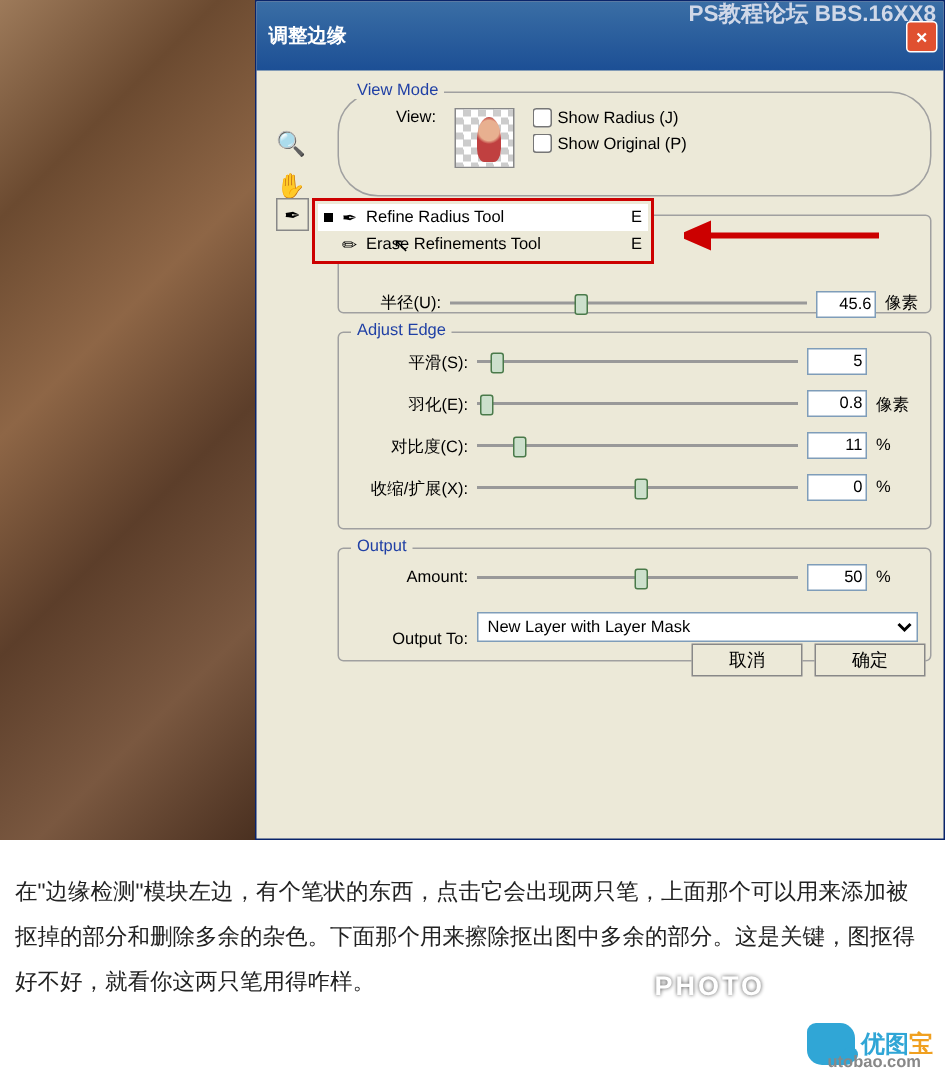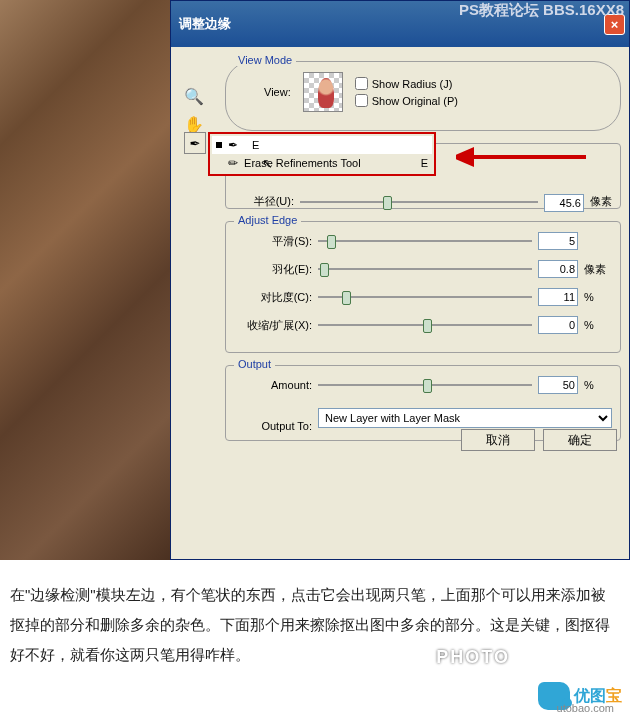--- a/index.html
+++ b/index.html
@@ -8,21 +8,21 @@
 .dialog { position: absolute; left: 170px; top: 0; width: 460px; height: 560px; background: #ece9d8; border: 1px solid #0a246a; z-index: 1; }
 .titlebar { height: 46px; background: linear-gradient(#3a6ea5, #1c4f95); display: flex; align-items: center; padding: 0 4px; color: #fff; font-size: 13px; font-weight: bold; }
 .titlebar-text { flex: 1; padding-left: 4px; }
 .close-btn { width: 21px; height: 21px; background: #e05030; border: 1px solid #fff; border-radius: 3px; color: #fff; display: flex; align-items: center; justify-content: center; font-size: 13px; font-weight: bold; cursor: pointer; }
 .watermark-top { position: absolute; right: 5px; top: 3px; font-size: 15px; color: #d0d8e8; line-height: 11px; }
 .body { padding: 8px 8px 8px 12px; position: relative; }
 .tools-col { position: absolute; left: 12px; top: 38px; width: 30px; }
 .tool-icon { width: 22px; height: 22px; margin-bottom: 6px; display: flex; align-items: center; justify-content: center; font-size: 16px; cursor: pointer; }
 .fieldset { border: 1px solid #a0a0a0; border-radius: 4px; margin: 6px 0 12px 42px; padding: 10px 8px 8px 8px; position: relative; }
 .legend { position: absolute; top: -8px; left: 8px; background: #ece9d8; padding: 0 4px; font-size: 11px; color: #2040a5; }
-.viewmode-content { display: flex; align-items: center; gap: 12px; }
+.viewmode-content { display: flex; gap: 12px; }
 .view-label { font-size: 11px; margin-left: 30px; }
 .thumb { width: 40px; height: 40px; border: 1px solid #888; background: #f0f0f0; position: relative; display: inline-block; }
 .thumb::before { content: ''; position: absolute; inset: 0; background: repeating-conic-gradient(#ccc 0 25%, #fff 0 50%) 0 0/10px 10px; }
 .thumb::after { content: ''; position: absolute; left: 14px; top: 5px; width: 16px; height: 30px; background: radial-gradient(circle at 50% 30%, #e8b090 30%, #c04040 40%); border-radius: 50% 50% 30% 30%; }
 .chk-col { display: flex; flex-direction: column; gap: 4px; }
 .chk-row { display: flex; align-items: center; gap: 4px; font-size: 11px; }
 input[type=checkbox] { width: 13px; height: 13px; }
 .edge-detect { position: relative; }
 .tool-menu { border: 2px solid #c00; background: #ece9d8; position: absolute; left: -18px; top: -12px; width: 228px; padding: 2px; z-index: 5; }
 .menu-row { display: flex; align-items: center; padding: 2px 4px; font-size: 11px; gap: 6px; cursor: pointer; }
@@ -50,21 +50,21 @@
 .select { flex: 1; height: 20px; border: 1px solid #7f9db9; font-size: 11px; padding: 0 2px; background: #fff; }
 .remember { display: flex; align-items: center; gap: 4px; font-size: 11px; margin: 6px 0 0 42px; }
 .btns { position: absolute; right: 12px; bottom: 10px; display: flex; gap: 8px; }
 .btn { width: 74px; height: 22px; font-size: 12px; border: 1px solid #888; background: #ece9d8; cursor: pointer; }
 .para { position: absolute; left: 10px; top: 580px; width: 610px; font-size: 15px; line-height: 30px; color: #222; }
 .logo { position: absolute; right: 8px; bottom: 8px; display: flex; align-items: center; font-size: 16px; font-weight: bold; }
 .logo-icon { width: 32px; height: 28px; background: #30a6d6; border-radius: 6px 10px 6px 10px; margin-right: 4px; position: relative; }
 .logo-icon::after { content: ''; position: absolute; right: -2px; bottom: 2px; width: 10px; height: 10px; background: #30a6d6; border-radius: 50%; }
 .logo-text1 { color: #30a6d6; }
 .logo-text2 { color: #f0a020; }
-.logo-sub { position: absolute; right: 8px; bottom: -4px; font-size: 11px; color: #888; font-weight: normal; }
+.logo-sub { position: absolute; right: 8px; bottom: -4px; font-size: 11px; color: #888; font-weight: bold; }
 .photo-wm { position: absolute; right: 120px; bottom: 50px; color: #fff; text-shadow: 0 0 3px #000; font-weight: bold; font-size: 18px; letter-spacing: 2px; opacity: 0.7; }
 </style>
 </head>
 <body>
 
 <div class="bg-image"></div>
 
 <div class="dialog">
   <div class="titlebar">
     <span class="titlebar-text">调整边缘</span>
@@ -96,20 +96,21 @@
         </div>
       </div>
     </div>
 
     <div class="fieldset edge-detect" style="height:66px; padding-top:30px;">
       <div class="brush-tool-left">✒</div>
       <div class="tool-menu">
         <div class="menu-row active">
           <span class="bullet"></span>
           <span class="brush-icon">✒</span>
+          <span class="menu-label">Refine Radius Tool</span>
           <span class="menu-key">E</span>
         </div>
         <div class="menu-row">
           <span class="bullet hidden"></span>
           <span class="brush-icon">✏</span>
           <span class="menu-label">Erase Refinements Tool</span>
           <span class="menu-key">E</span>
         </div>
         <span class="cursor-arrow">↖</span>
       </div>

